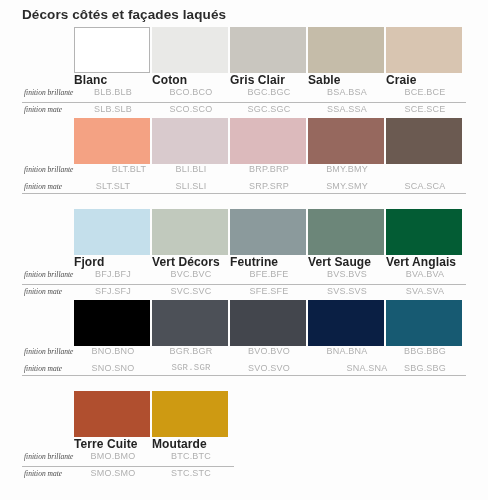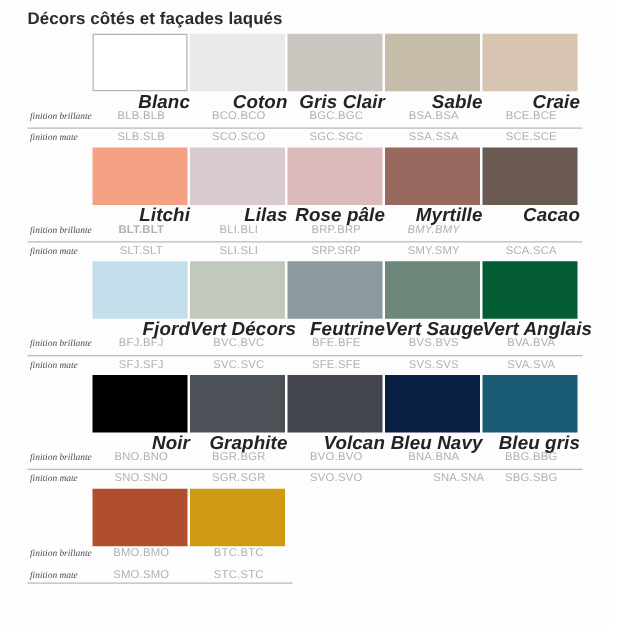--- a/index.html
+++ b/index.html
@@ -56,27 +56,26 @@
   .swatch.outlined {
     border: 1px solid #b4b4b4;
   }
   .labels-row {
     position: relative;
     height: 14px;
   }
   .name {
     position: absolute;
     top: 0;
-    font-size: 15px;
+    font-size: 12px;
     font-weight: bold;
     color: #232323;
-    text-align: right;
+    text-align: left;
     white-space: nowrap;
     letter-spacing: 0.1px;
-    font-style: italic;
   }
   .code-row {
     position: relative;
     height: 15px;
   }
   .finish-label {
     position: absolute;
     left: 24px;
     top: 1px;
     font-size: 7.5px;
@@ -144,33 +143,26 @@
           </div>
         </div>
         <div class="group" style="top: 118px;">
           <div class="swatch-strip">
             <div class="swatch" title="Litchi" style="left: 74px; width: 76px; background: rgb(244, 162, 131);"></div>
             <div class="swatch" title="Lilas" style="left: 152px; width: 76px; background: rgb(217, 202, 205);"></div>
             <div class="swatch" title="Rose pâle" style="left: 230px; width: 76px; background: rgb(220, 186, 188);"></div>
             <div class="swatch" title="Myrtille" style="left: 308px; width: 76px; background: rgb(150, 104, 94);"></div>
             <div class="swatch" title="Cacao" style="left: 386px; width: 76px; background: rgb(107, 90, 81);"></div>
           </div>
-          <div class="labels-row">
-            <div class="name" style="left: 74px; width: 78px;">Litchi</div>
-            <div class="name" style="left: 152px; width: 78px;">Lilas</div>
-            <div class="name" style="left: 230px; width: 78px;">Rose pâle</div>
-            <div class="name" style="left: 308px; width: 78px;">Myrtille</div>
-            <div class="name" style="left: 386px; width: 78px;">Cacao</div>
-          </div>
-          <div class="code-row">
-            <div class="finish-label">finition brillante</div>
-            <div class="code" style="left: 74px; width: 78px; font-weight: bold;">BLT.BLT</div>
+          <div class="code-row">
+            <div class="finish-label">finition brillante</div>
+            <div class="code" style="left: 90px; width: 78px;">BLT.BLT</div>
             <div class="code" style="left: 152px; width: 78px;">BLI.BLI</div>
             <div class="code" style="left: 230px; width: 78px;">BRP.BRP</div>
-            <div class="code" style="left: 308px; width: 78px; font-style: italic;">BMY.BMY</div>
+            <div class="code" style="left: 308px; width: 78px;">BMY.BMY</div>
             <div class="code" style="left: 386px; width: 78px; margin-top: 44px;">BCA.BCA</div>
           </div>
           <div class="divider" style="top: 75px; width: 444px;"></div>
           <div class="code-row" style="margin-top: 2px;">
             <div class="finish-label">finition mate</div>
             <div class="code" style="left: 74px; width: 78px;">SLT.SLT</div>
             <div class="code" style="left: 152px; width: 78px;">SLI.SLI</div>
             <div class="code" style="left: 230px; width: 78px;">SRP.SRP</div>
             <div class="code" style="left: 308px; width: 78px;">SMY.SMY</div>
             <div class="code" style="left: 386px; width: 78px;">SCA.SCA</div>
@@ -210,50 +202,47 @@
           </div>
         </div>
         <div class="group" style="top: 300px;">
           <div class="swatch-strip">
             <div class="swatch" title="Noir" style="left: 74px; width: 76px; background: rgb(0, 0, 0);"></div>
             <div class="swatch" title="Graphite" style="left: 152px; width: 76px; background: rgb(76, 80, 87);"></div>
             <div class="swatch" title="Volcan" style="left: 230px; width: 76px; background: rgb(67, 70, 77);"></div>
             <div class="swatch" title="Bleu Navy" style="left: 308px; width: 76px; background: rgb(10, 31, 68);"></div>
             <div class="swatch" title="Bleu gris" style="left: 386px; width: 76px; background: rgb(23, 90, 114);"></div>
           </div>
-          <div class="labels-row">
-            <div class="name" style="left: 74px; width: 78px;">Noir</div>
-            <div class="name" style="left: 152px; width: 78px;">Graphite</div>
-            <div class="name" style="left: 230px; width: 78px;">Volcan</div>
-            <div class="name" style="left: 308px; width: 78px;">Bleu Navy</div>
-            <div class="name" style="left: 386px; width: 78px;">Bleu gris</div>
-          </div>
           <div class="code-row">
             <div class="finish-label">finition brillante</div>
             <div class="code" style="left: 74px; width: 78px;">BNO.BNO</div>
             <div class="code" style="left: 152px; width: 78px;">BGR.BGR</div>
             <div class="code" style="left: 230px; width: 78px;">BVO.BVO</div>
             <div class="code" style="left: 308px; width: 78px;">BNA.BNA</div>
             <div class="code" style="left: 386px; width: 78px;">BBG.BBG</div>
           </div>
           <div class="divider" style="top: 75px; width: 444px;"></div>
           <div class="code-row" style="margin-top: 2px;">
             <div class="finish-label">finition mate</div>
             <div class="code" style="left: 74px; width: 78px;">SNO.SNO</div>
-            <div class="code" style="left: 152px; width: 78px;">SGR.SGR</div>
+            <div class="code" style="left: 152px; width: 78px; font-family: Liberation Mono, monospace;">SGR.SGR</div>
             <div class="code" style="left: 230px; width: 78px;">SVO.SVO</div>
             <div class="code" style="left: 328px; width: 78px;">SNA.SNA</div>
             <div class="code" style="left: 386px; width: 78px;">SBG.SBG</div>
           </div>
         </div>
         <div class="group" style="top: 391px;">
           <div class="swatch-strip">
             <div class="swatch" title="Terre Cuite" style="left: 74px; width: 76px; background: rgb(176, 79, 47);"></div>
             <div class="swatch" title="Moutarde" style="left: 152px; width: 76px; background: rgb(206, 154, 18);"></div>
           </div>
+          <div class="labels-row">
+            <div class="name" style="left: 74px; width: 78px;">Terre Cuite</div>
+            <div class="name" style="left: 152px; width: 78px;">Moutarde</div>
+          </div>
           <div class="code-row">
             <div class="finish-label">finition brillante</div>
             <div class="code" style="left: 74px; width: 78px;">BMO.BMO</div>
             <div class="code" style="left: 152px; width: 78px;">BTC.BTC</div>
           </div>
           <div class="divider" style="top: 75px; width: 212px;"></div>
           <div class="code-row" style="margin-top: 2px;">
             <div class="finish-label">finition mate</div>
             <div class="code" style="left: 74px; width: 78px;">SMO.SMO</div>
             <div class="code" style="left: 152px; width: 78px;">STC.STC</div>

